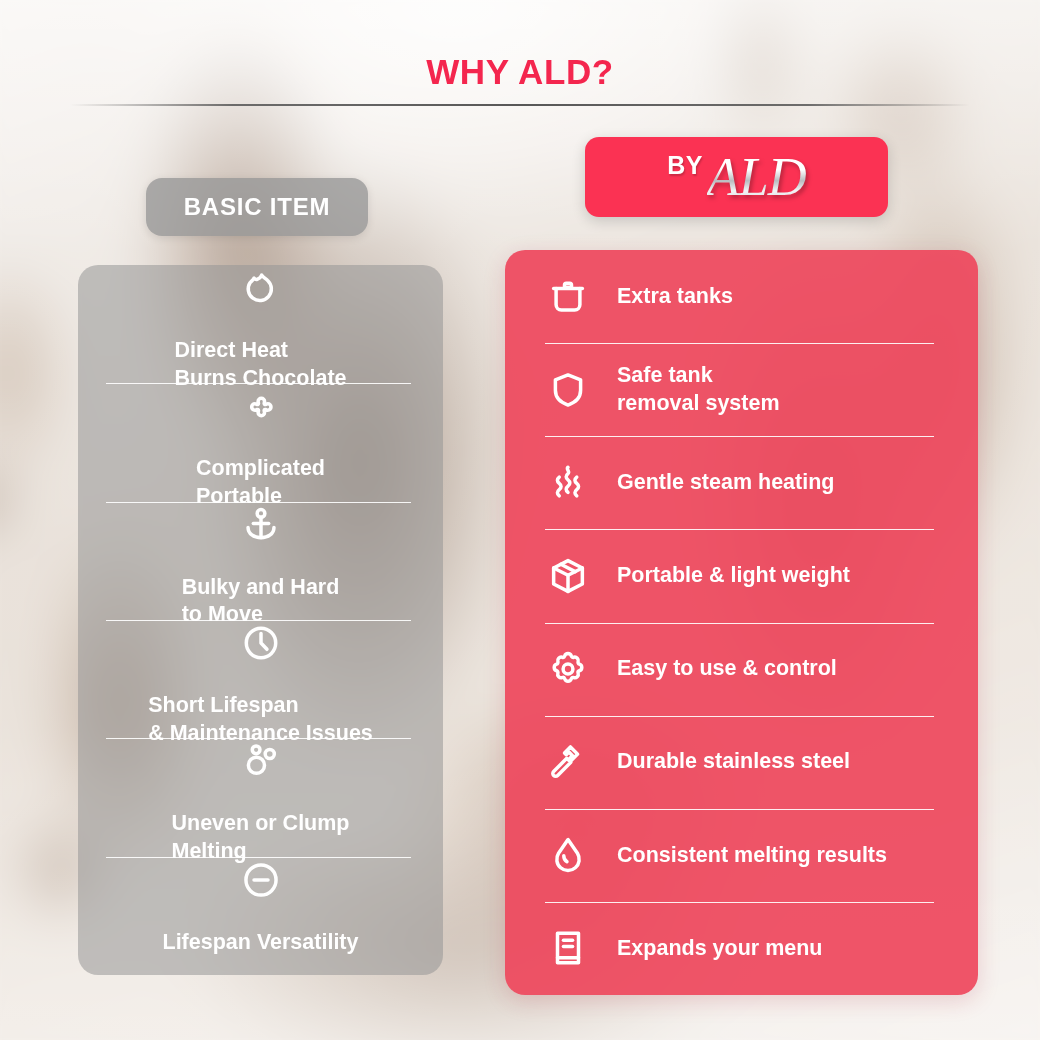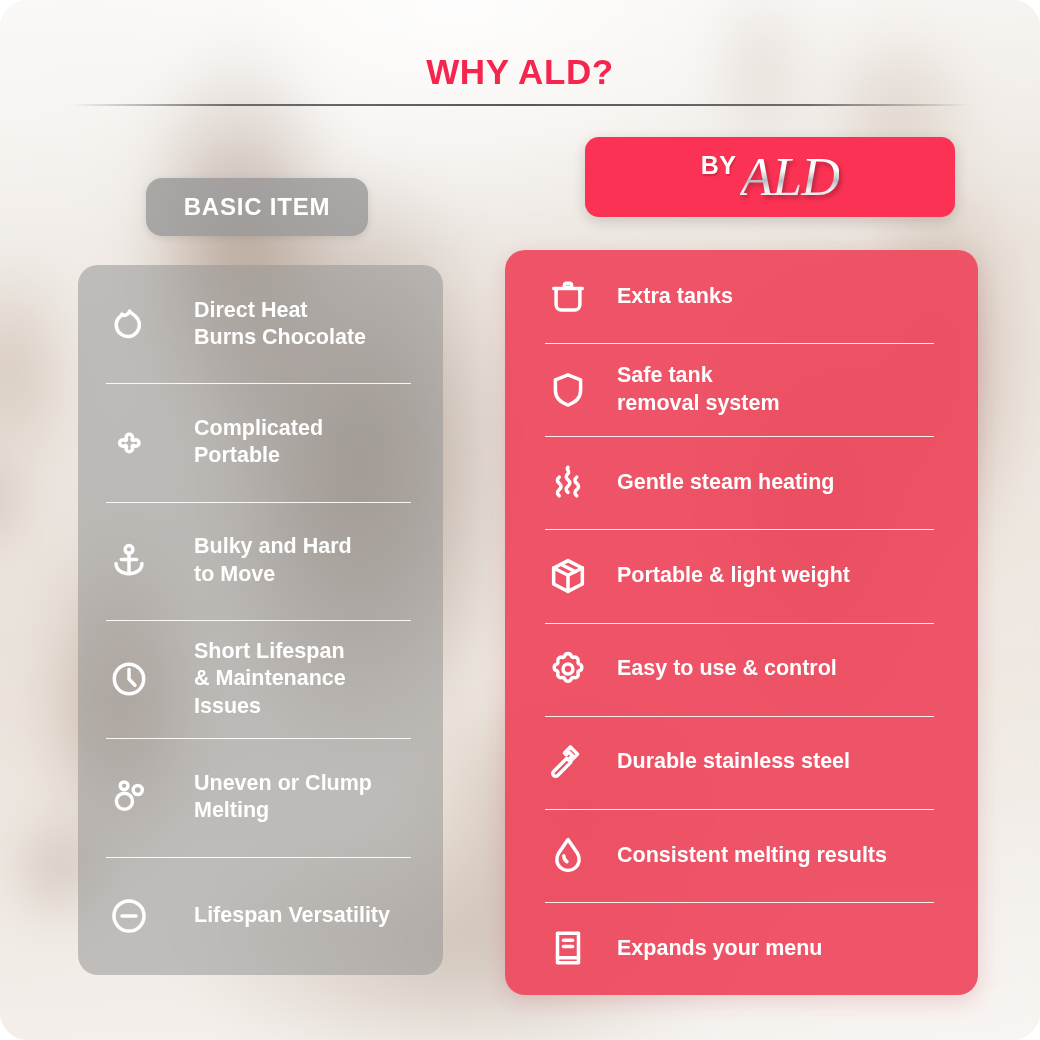--- a/index.html
+++ b/index.html
@@ -10,21 +10,20 @@
     overflow: hidden;
     font-family: "Liberation Sans", sans-serif;
   }
 
   #stage {
     position: relative;
     width: 1040px;
     height: 1040px;
     background: #f4efeb;
     overflow: hidden;
-    border-radius: 28px;
   }
 
   
   #bg-photo {
     position: absolute;
     inset: -60px;
     filter: blur(26px) saturate(0.9);
     background-color: #efe9e3;
     background-image:
       radial-gradient(ellipse 150px 320px at 300px 300px, rgba(120,84,58,0.55), rgba(120,84,58,0) 70%),
@@ -92,21 +91,21 @@
     color: #ffffff;
     font-size: 24px;
     font-weight: 800;
     letter-spacing: 0.8px;
     box-shadow: 0 2px 8px rgba(0,0,0,0.10);
   }
 
   #badge-ald {
     left: 585px;
     top: 137px;
-    width: 370px;
+    width: 303px;
     height: 80px;
     background: #fb3253;
     border-radius: 14px;
     box-shadow: 0 4px 14px rgba(0,0,0,0.16);
     gap: 2px;
   }
 
   #badge-ald .by {
     font-size: 25px;
     font-weight: 800;
@@ -202,21 +201,21 @@
   .row .label {
     color: #ffffff;
     font-weight: 700;
     line-height: 1.28;
     white-space: pre-line;
   }
 
   #panel-basic .label { font-size: 21.5px; }
   #panel-ald   .label { font-size: 21.5px; }
 
-  #panel-basic .row { gap: 42px; }
+  #panel-basic .row { gap: 26px; flex-direction: column; }
   #panel-ald   .row { gap: 26px; }
   #panel-ald   { padding: 0 40px; }
 </style>
 </head>
 <body>
 
 <div id="stage">
 
   <div id="bg-photo"></div>
   <div id="bg-veil"></div>

